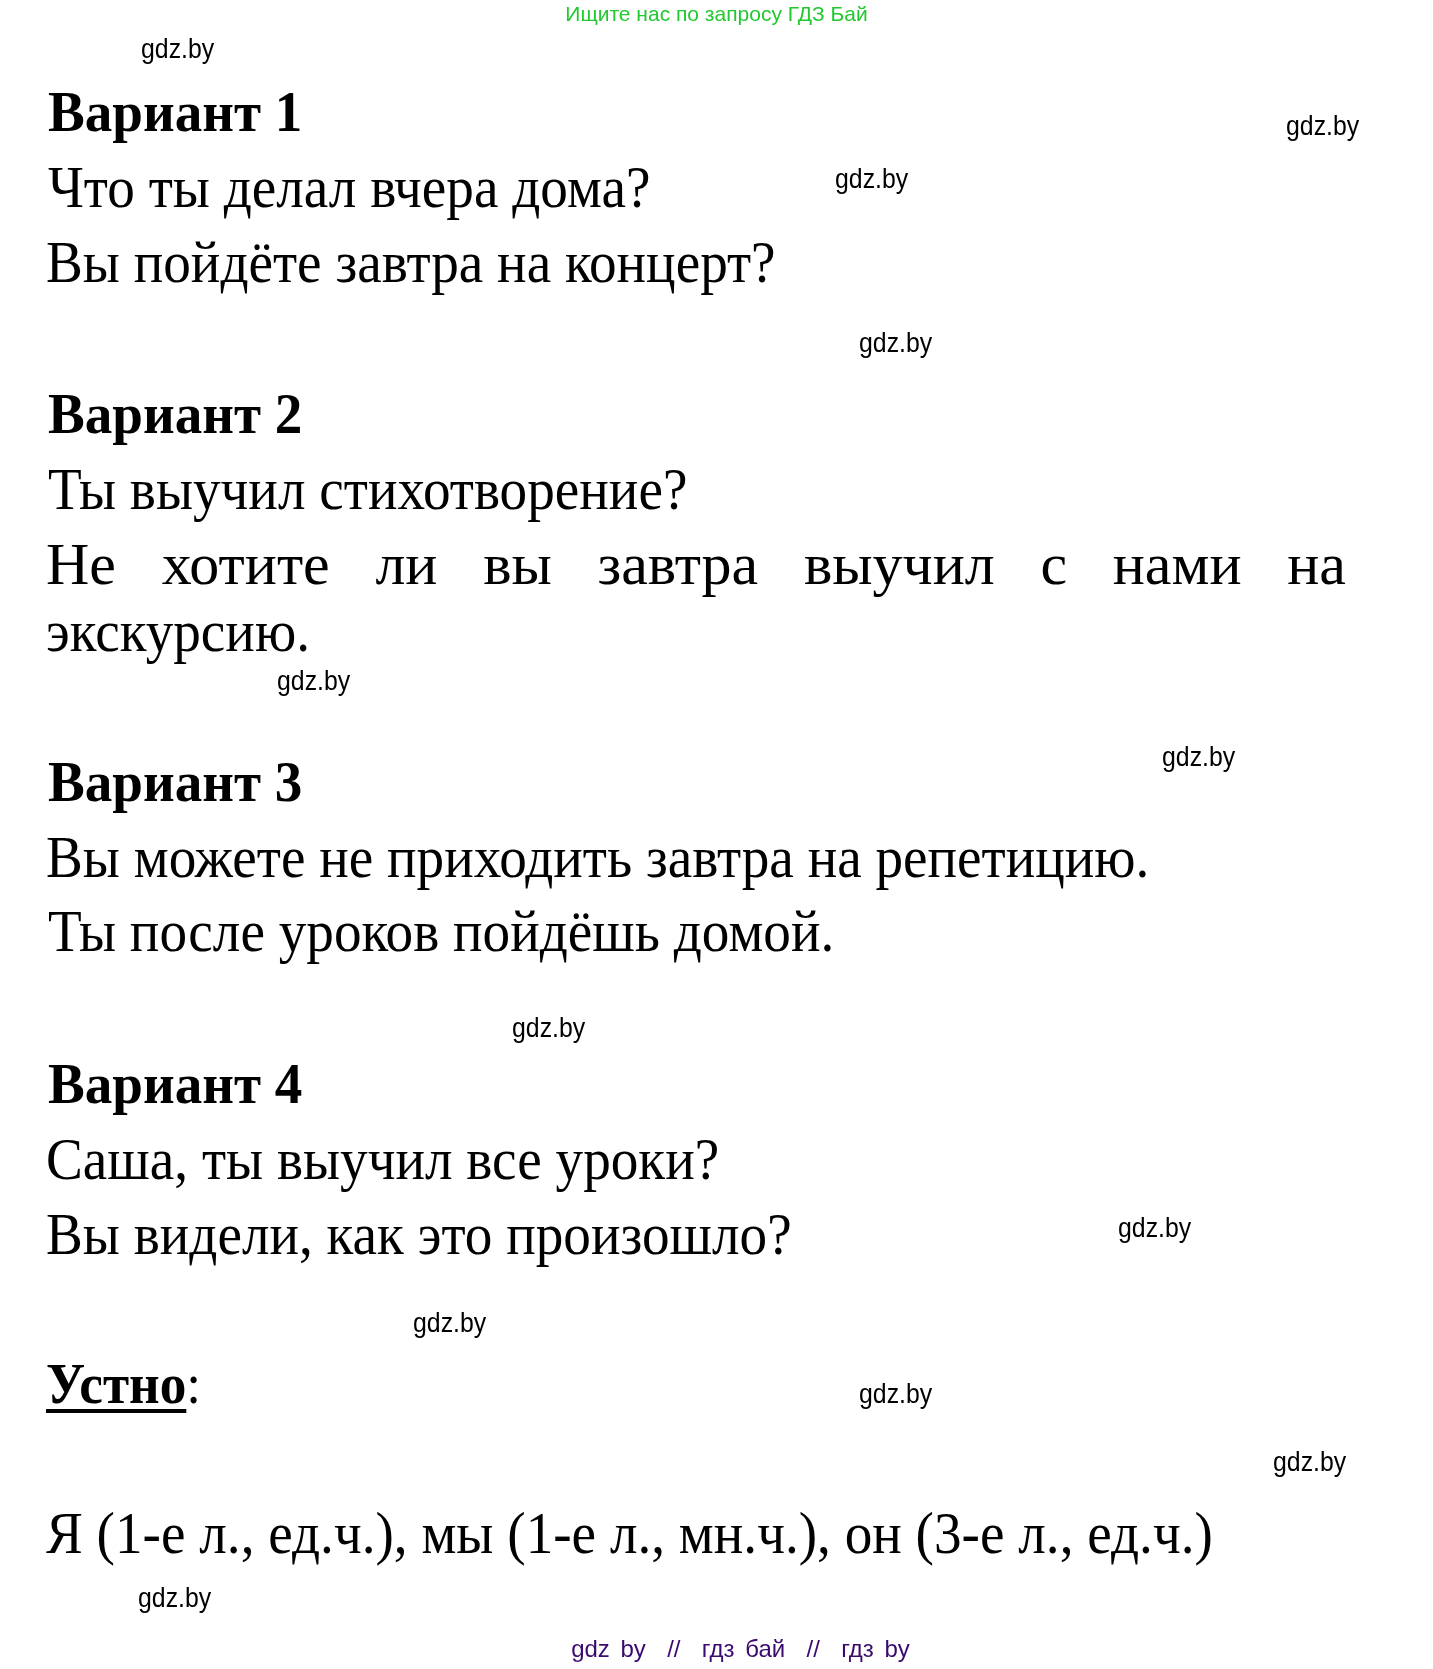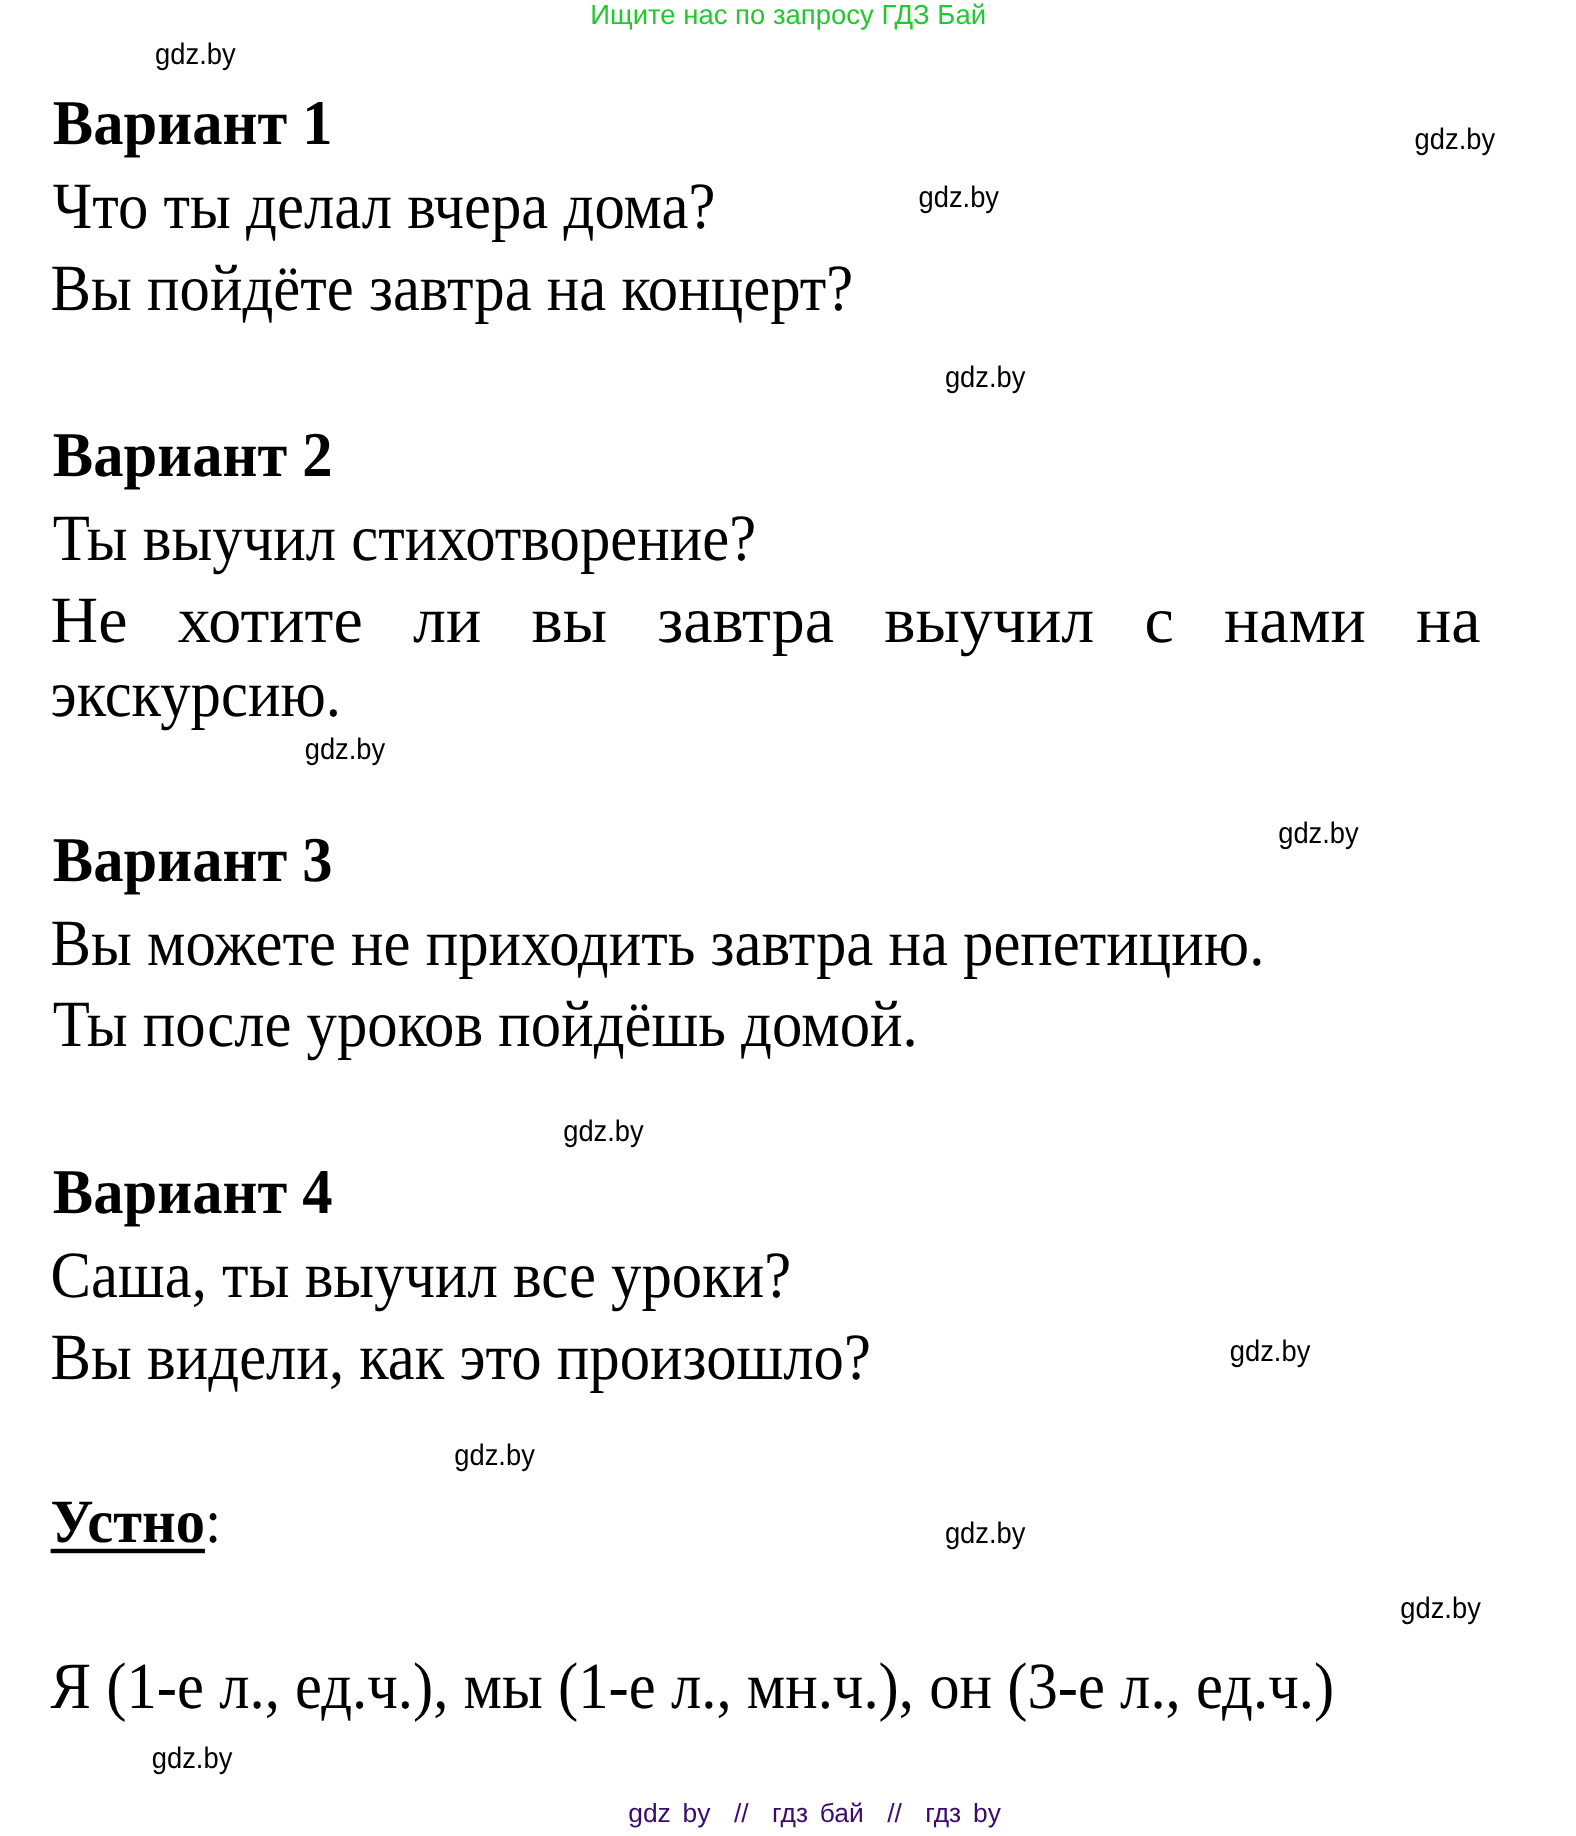--- a/index.html
+++ b/index.html
@@ -3,21 +3,21 @@
 <meta charset="utf-8">
 <style>
   html, body { margin: 0; padding: 0; }
   body {
     width: 1433px; height: 1669px; position: relative; overflow: hidden;
     background: #ffffff; color: #000000;
   }
   .abs { position: absolute; white-space: nowrap; }
   .banner {
     left: 0; width: 1433px; top: 0; text-align: center;
-    font-family: "Liberation Sans", sans-serif; font-size: 25px; color: #22c830;
+    font-family: "Liberation Sans", sans-serif; font-size: 21px; color: #22c830;
     line-height: 28px;
   }
   .footer {
     left: 0; width: 1433px; top: 1634px; text-align: center;
     font-family: "Liberation Sans", sans-serif; font-size: 24px; color: #3b0a6e;
     line-height: 30px; word-spacing: 4px;
   }
   .wm {
     font-family: "Liberation Sans", sans-serif; font-size: 27px; line-height: 32px; color: #000;
     transform-origin: left top; transform: scaleX(0.92);

